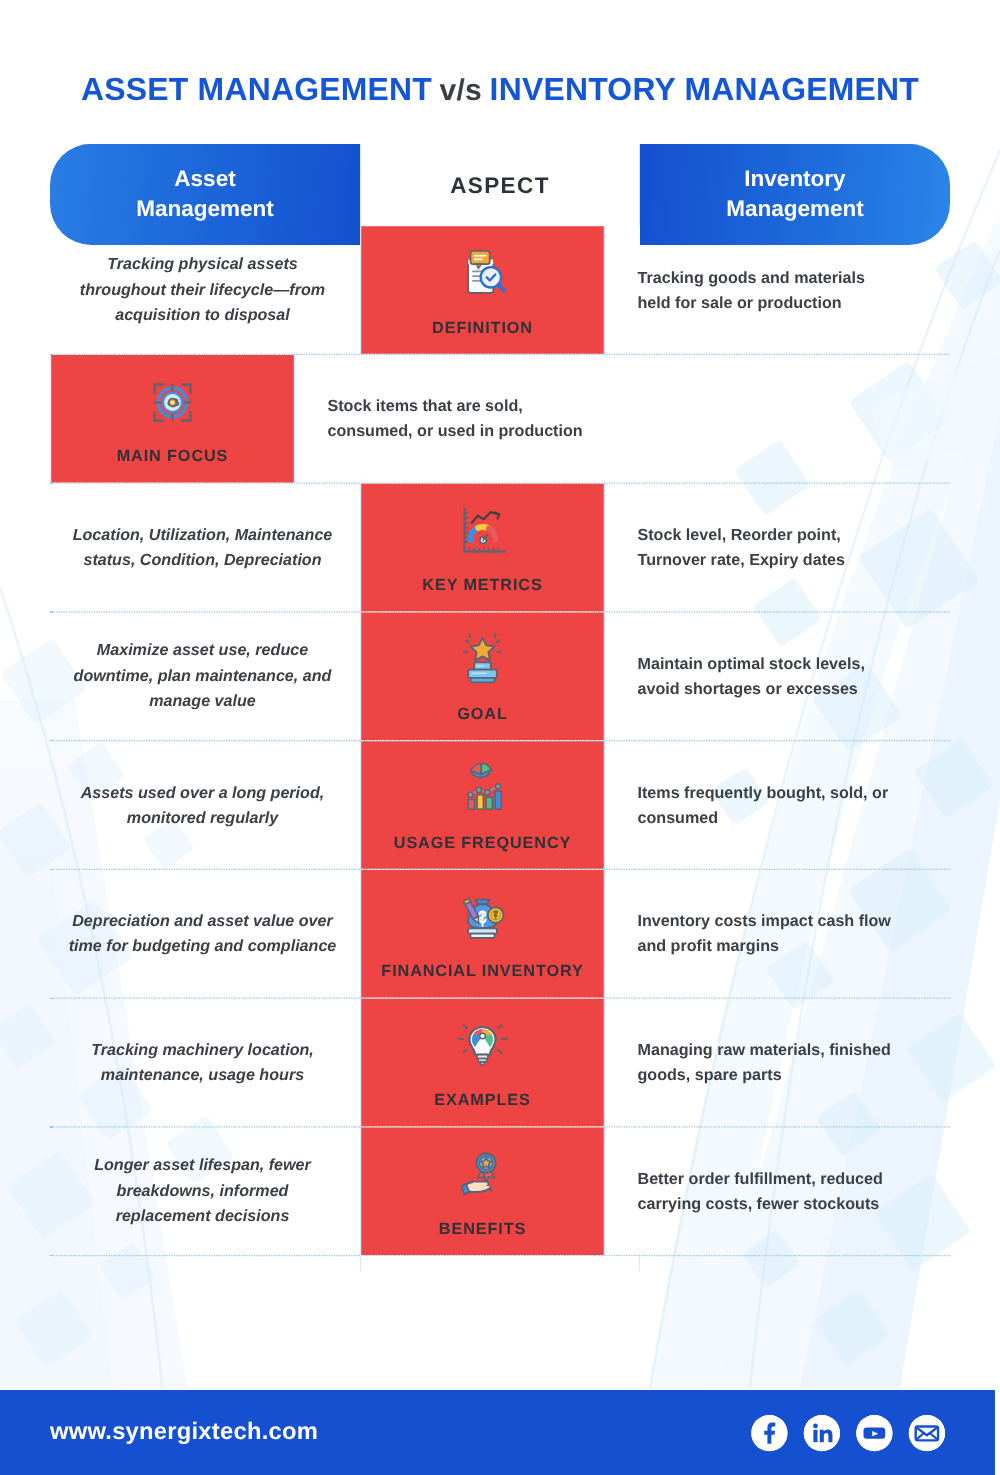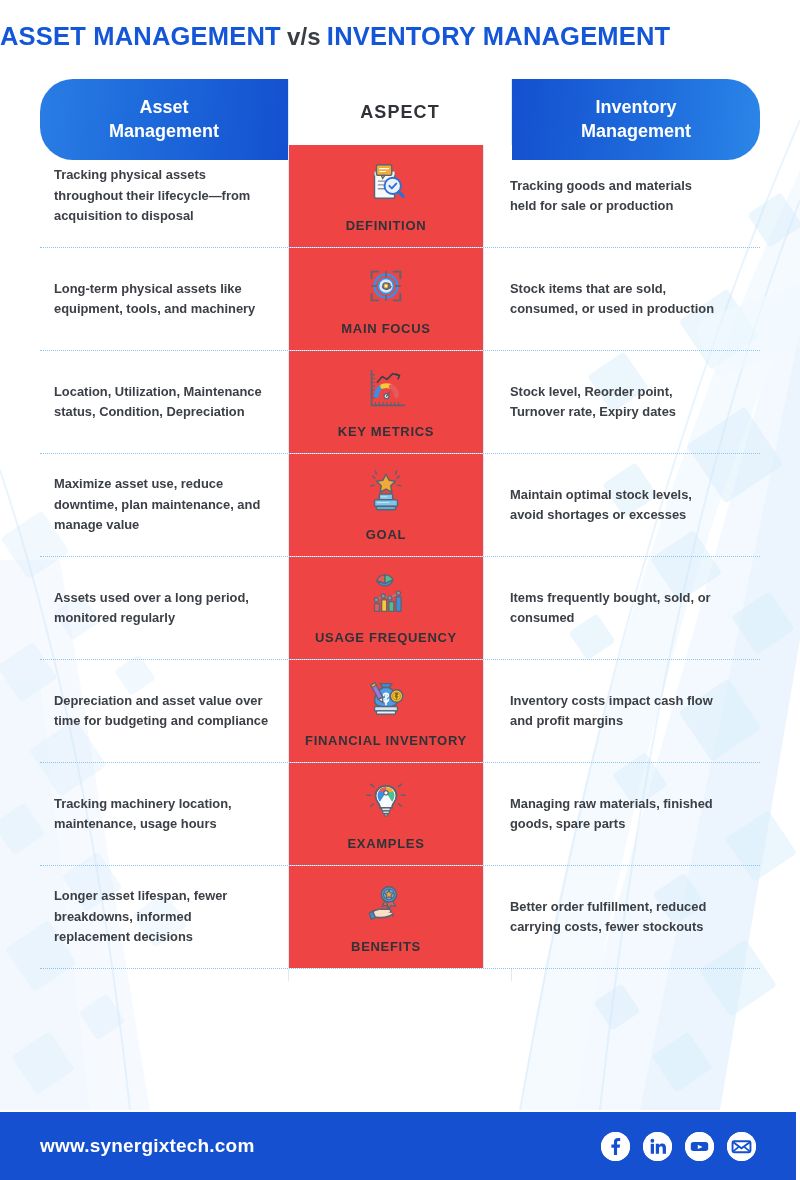--- a/index.html
+++ b/index.html
@@ -9,21 +9,23 @@
     background:#ffffff;
     position:relative;
     overflow:hidden;
   }
   
   .bg { position:absolute; inset:0; overflow:hidden; z-index:0; pointer-events:none; }
   .bg svg { position:absolute; top:0; left:0; }
   
   .title-wrap {
     position:relative; z-index:2;
+    text-align:center;
     padding-top:22px;
+    margin-top:36px;
   }
   .title {
     font-size:25.5px;
     font-weight:bold;
     letter-spacing:0.2px;
     white-space:nowrap;
     display:inline-block;
   }
   .title .blue { color:#1456d8; }
   .title .vs { color:#3a3f45; font-weight:bold; font-size:24px; padding:0 6px; }
@@ -57,21 +59,21 @@
     font-size:18px; font-weight:bold; color:#2f3338; letter-spacing:1.1px;
   }
   .row { display:flex; border-top:1.3px dotted #8fc4ec; }
   .row.first { border-top:none; }
   .cell {
     width:248px;
     padding:20px 14px;
     font-size:12.9px; line-height:1.58; color:#3c4046; font-weight:bold;
     display:flex; align-items:center;
   }
-  .cell.l { text-align:left; justify-content:flex-end; padding-right:18px; }
+  .cell.l { text-align:center; justify-content:flex-end; padding-right:18px;font-style:italic; }
   .cell.r { text-align:left; justify-content:flex-start; padding-left:26px; }
   .cell-mid {
     width:196px;
     background:#ef4444;
     border-left:1.5px solid #dceaf8;
     border-right:1.5px solid #dceaf8;
     display:flex; flex-direction:column;
     align-items:center; justify-content:center;
     padding:12px 4px 14px;
   }
@@ -210,21 +212,20 @@
           <path d="M27.5 27l2.6 2.6 4.6-5" stroke="#2f6fd0" stroke-width="2" fill="none" stroke-linecap="round" stroke-linejoin="round"></path>
           <path d="M37.3 33.3l4.5 4.5" stroke="#2f6fd0" stroke-width="3.4" stroke-linecap="round"></path>
         </svg>
       </div>
       <div class="lbl">DEFINITION</div>
     </div>
     <div class="cell r">Tracking goods and materials held for sale or production</div>
   </div>
 
   <div class="row">
-    <div class="cell l">Long-term physical assets like equipment, tools, and machinery</div>
     <div class="cell-mid">
       <div class="ico">
         <svg width="46" height="46" viewBox="0 0 48 48">
           <g stroke="#5b6470" stroke-width="2" fill="none" stroke-linecap="round">
             <path d="M9 16V9h7M39 16V9h-7M9 32v7h7M39 32v7h-7"></path>
           </g>
           <circle cx="24" cy="24" r="12" fill="none" stroke="#3f8ede" stroke-width="2.6"></circle>
           <circle cx="24" cy="24" r="8" fill="#d6eafb" stroke="#3f8ede" stroke-width="2"></circle>
           <g stroke="#5b6470" stroke-width="1.6" stroke-linecap="round">
             <path d="M24 9v5M24 34v5M9 24h5M34 24h5"></path>

